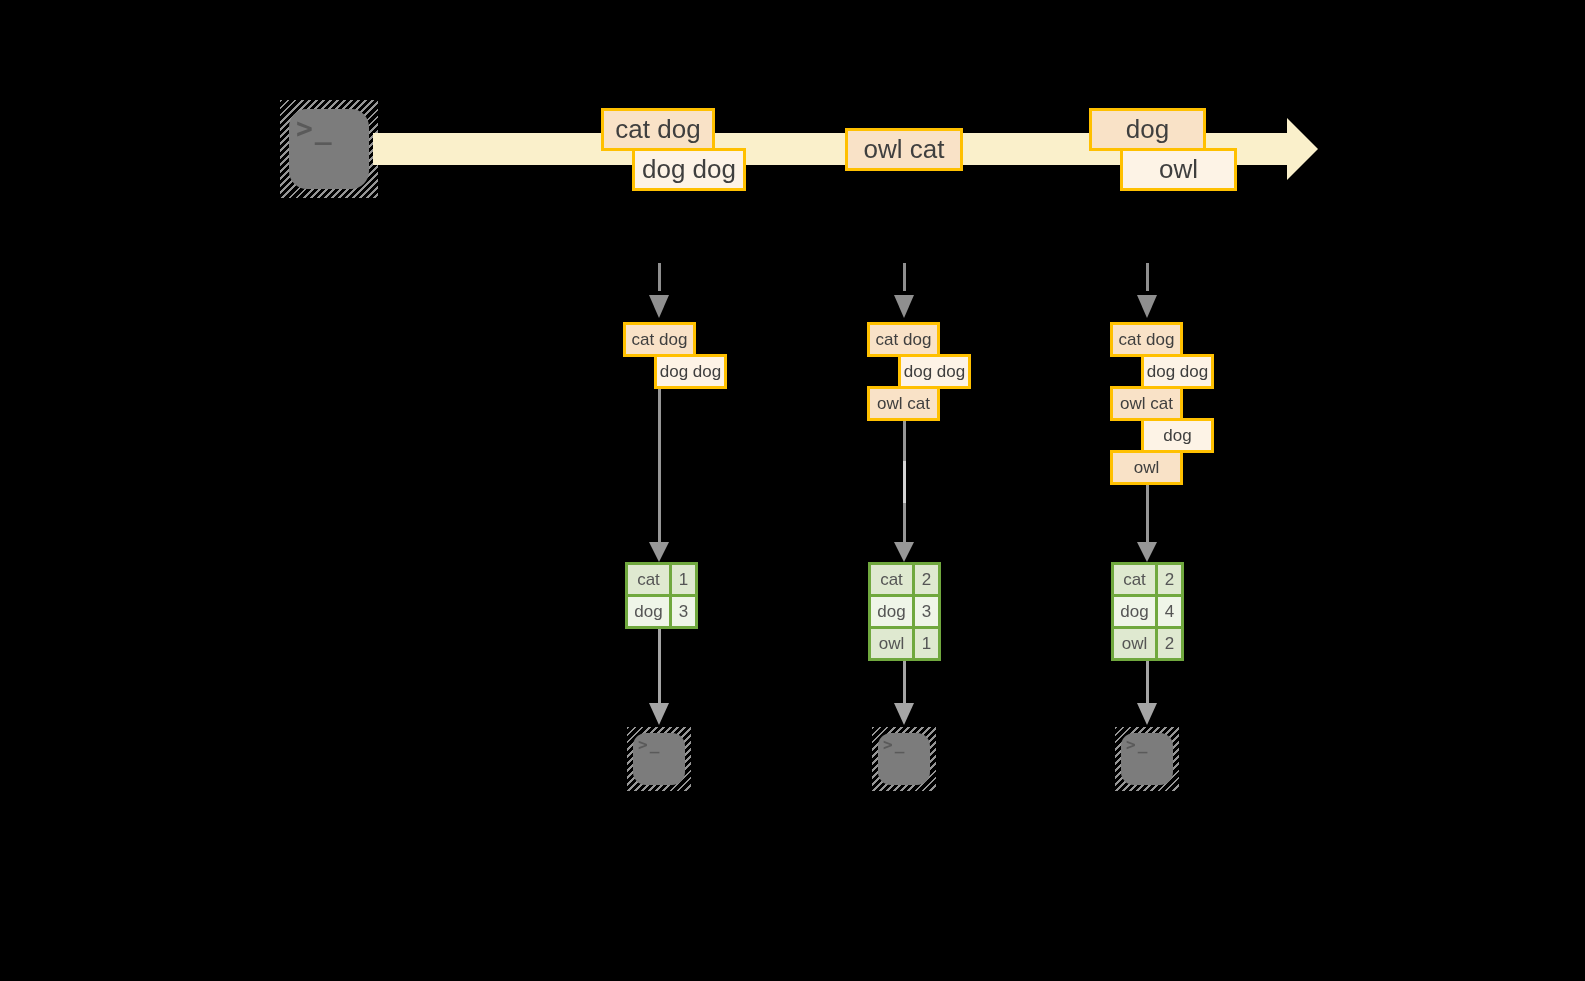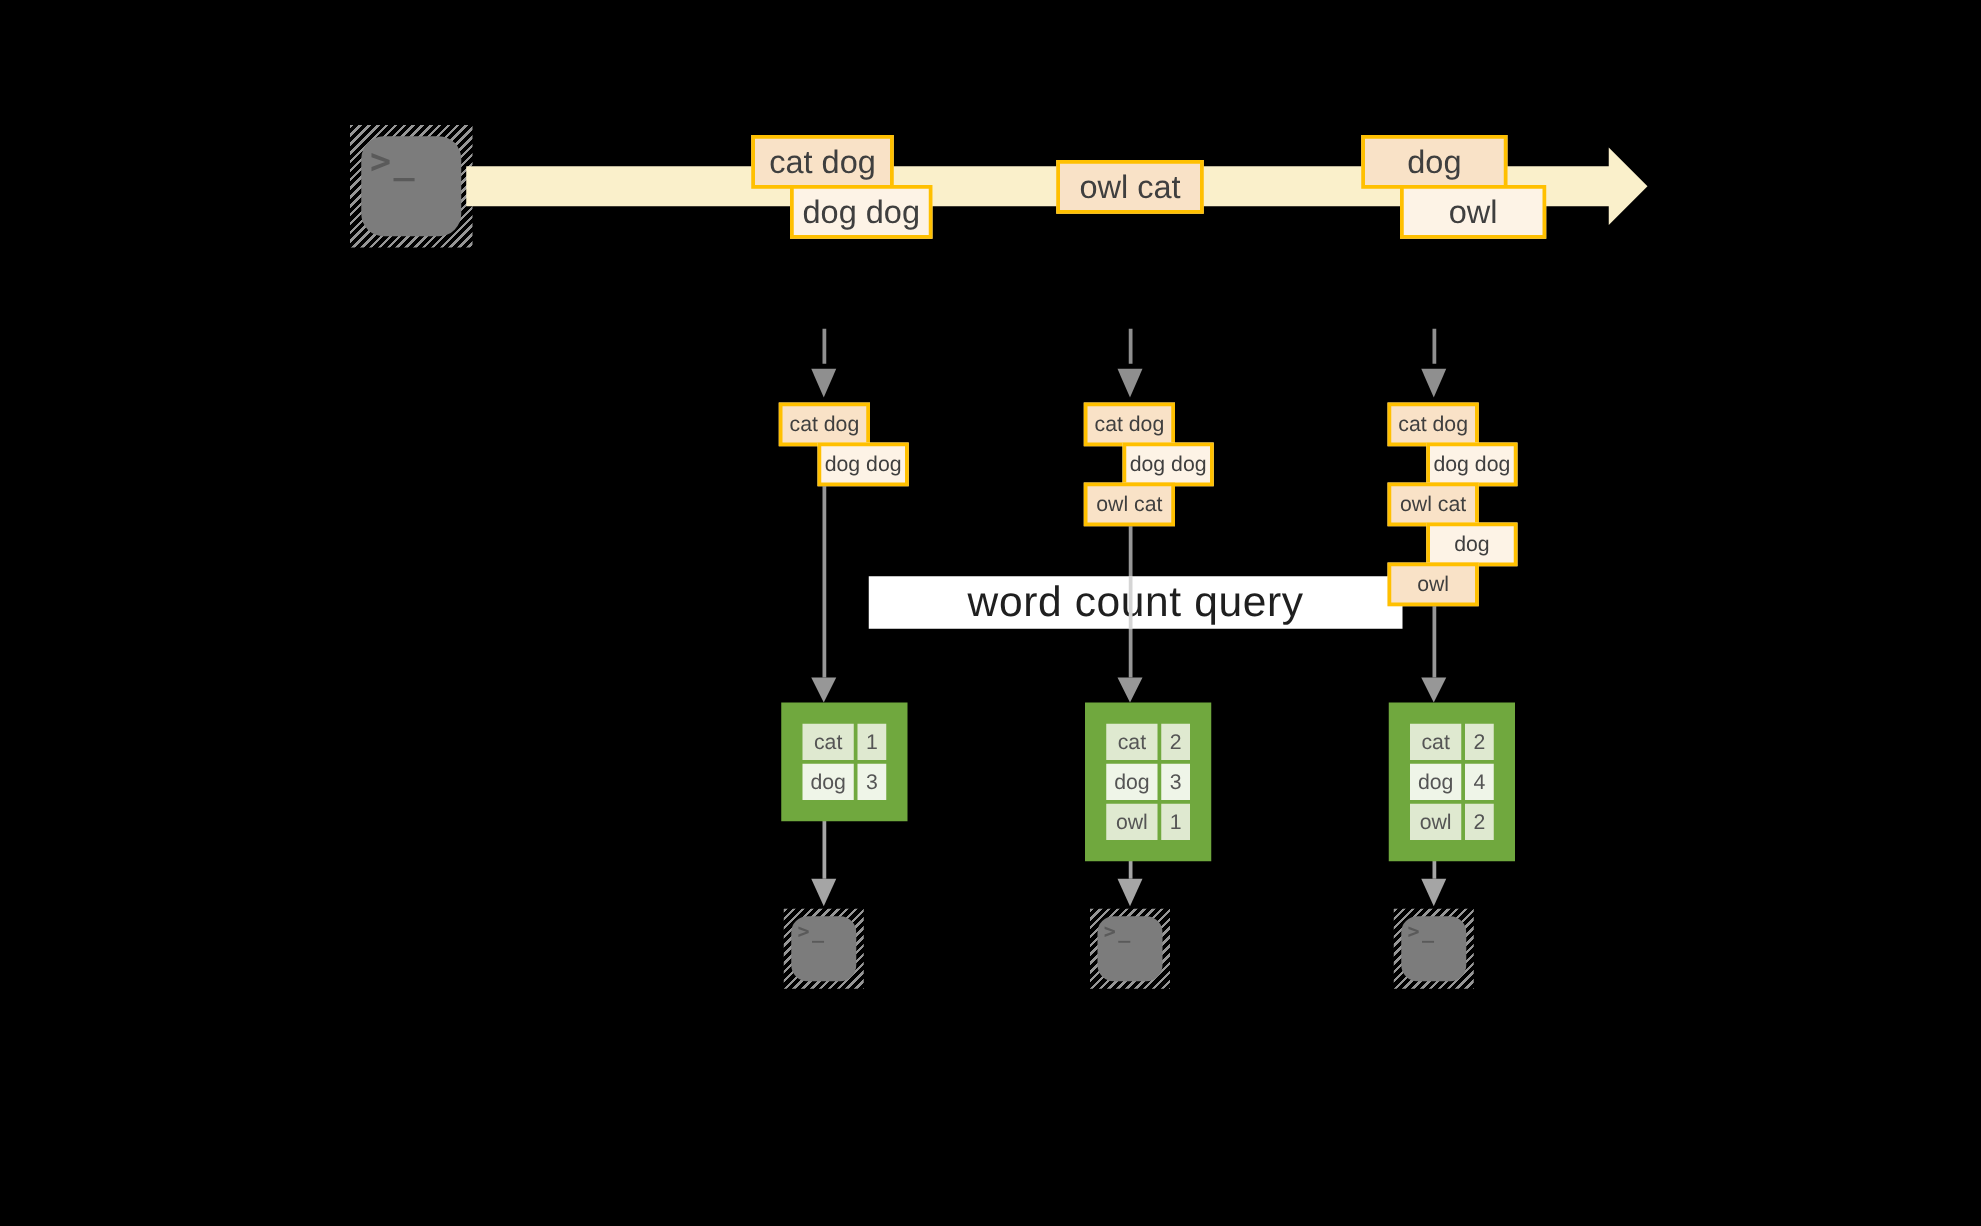--- a/index.html
+++ b/index.html
@@ -48,21 +48,21 @@
     border-top:23px solid #8f8f8f;}
   
   .qband{
     position:absolute;left:695px;top:461px;width:427px;height:42px;background:#ffffff;
     z-index:1;display:flex;align-items:center;justify-content:center;
   }
   .qband span{position:relative;z-index:3;font-size:34px;font-weight:300;color:#1f1f1f;letter-spacing:0.5px;}
   
   .gtable{
     position:absolute;display:grid;grid-template-columns:41px 23px;grid-auto-rows:29px;
-    gap:3px;padding:17px;background:#70a83e;z-index:3;top:562px;
+    gap:3px;padding:3px;background:#70a83e;z-index:3;top:562px;
   }
   .gcell{
     background:#dfe9d0;display:flex;align-items:center;justify-content:center;
     font-size:17px;color:#555;
   }
   .gcell.alt{background:#eff5e8;}
 </style>
 </head>
 <body>
 
@@ -105,23 +105,20 @@
     <div class="obox sbox">owl cat</div>
   </div>
   <div class="vstack" style="left:1110px;top:322px;">
     <div class="obox sbox">cat dog</div>
     <div class="obox sbox alt">dog dog</div>
     <div class="obox sbox">owl cat</div>
     <div class="obox sbox alt">dog</div>
     <div class="obox sbox">owl</div>
   </div>
 
-  <div class="qband">
-    <span>word count query</span>
-  </div>
 
   <div class="vline" style="left:657.5px;top:389px;height:153px;"></div>
   <div class="ahead" style="left:649px;top:542px;"></div>
 
   <div class="vline" style="left:902.5px;top:421px;height:40px;"></div>
   <div class="vline faint" style="left:902.5px;top:461px;height:42px;"></div>
   <div class="vline" style="left:902.5px;top:503px;height:39px;"></div>
   <div class="ahead" style="left:894px;top:542px;"></div>
 
   <div class="vline" style="left:1145.5px;top:485px;height:57px;"></div>

